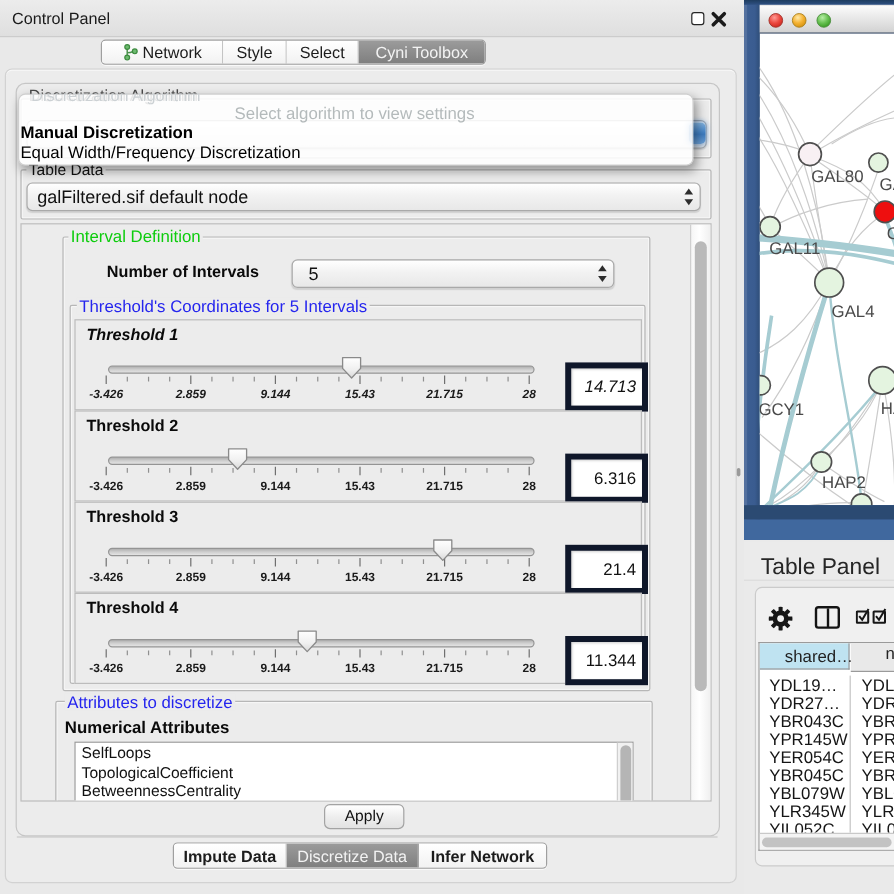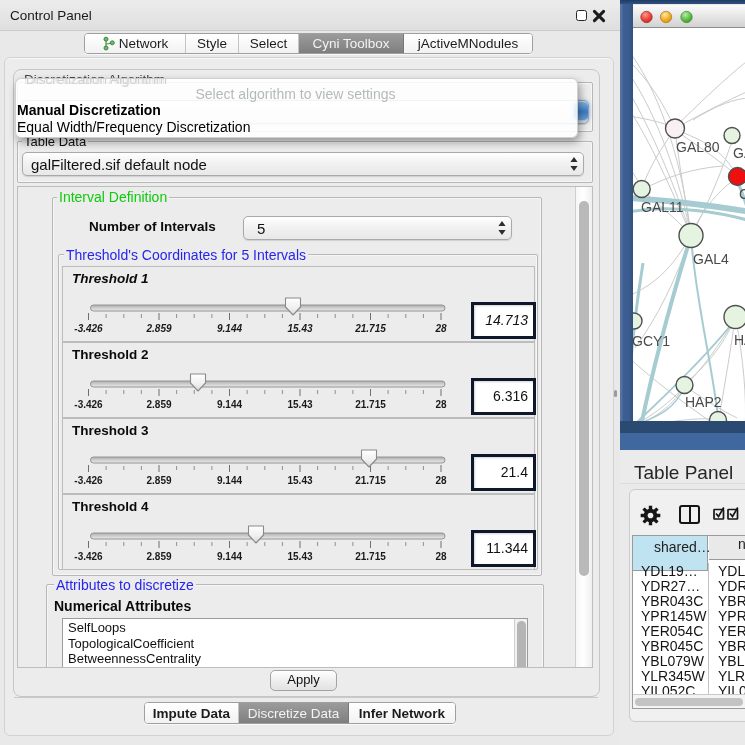--- a/index.html
+++ b/index.html
@@ -15,21 +15,21 @@
   .seg{position:absolute;display:flex;height:19px;background:#fdfdfd;border:1px solid #9f9f9f;
        border-radius:4px;overflow:hidden;box-shadow:0 1px 0 rgba(255,255,255,.7);}
   .seg .s{height:100%;display:flex;align-items:center;justify-content:center;
           font-size:13.5px;color:#1c1c1c;border-right:1px solid #c4c4c4;box-sizing:border-box;
           background:linear-gradient(#ffffff,#f2f2f2);white-space:nowrap;}
   .seg .s:last-child{border-right:none;}
   .seg .sel{background:linear-gradient(#9b9b9b,#7f7f7f);color:#f3f3f3;border-right:1px solid #787878;}
   .tpanel{position:absolute;left:62px;width:471px;height:74px;border:1px solid #bcbcbc;background:#ececec;}
   .tpanel .tlab{position:absolute;left:9px;top:4px;font-weight:bold;font-size:13.5px;color:#0a0a0a;}
   .vbox{position:absolute;left:408px;top:35px;width:54px;height:31px;background:#fff;
-        border:3px solid #0f172a;box-shadow:inset 1px 1px 2px rgba(0,0,0,.18);
+        border:5px solid #0f172a;box-shadow:inset 1px 1px 2px rgba(0,0,0,.18);
         font-size:14px;color:#111;text-align:right;line-height:31px;padding-right:5px;}
 </style>
 </head>
 <body>
 
 <div class="abs" style="left:0;top:0;width:620px;height:745px;background:#e9e9e9;"></div>
 <div class="abs" style="left:0;top:0;width:620px;height:30px;background:linear-gradient(#ececec,#dfdfdf);border-bottom:1px solid #cccccc;"></div>
 <div class="abs" style="left:10px;top:8px;font-size:13.5px;color:#1a1a1a;">Control Panel</div>
 <div class="abs" style="left:576px;top:10px;width:9px;height:9px;border:1.6px solid #262626;border-radius:2.5px;background:#fff;"></div>
 <svg class="abs" style="left:592px;top:9px;" width="14" height="14" viewBox="0 0 14 14">
@@ -45,21 +45,20 @@
     <svg width="14" height="15" viewBox="0 0 14 15" style="margin-right:3px;">
       <path d="M4 4.5 L4 11 M4 8 Q7 8 8.5 7" stroke="#48914a" stroke-width="1.2" fill="none"></path>
       <circle cx="4" cy="3.2" r="2" fill="#6cba6e" stroke="#3c8a3e" stroke-width="1"></circle>
       <circle cx="4" cy="12" r="2" fill="#6cba6e" stroke="#3c8a3e" stroke-width="1"></circle>
       <circle cx="10.3" cy="6.8" r="2" fill="#6cba6e" stroke="#3c8a3e" stroke-width="1"></circle>
     </svg>
     Network</div>
   <div class="s" style="width:53px;">Style</div>
   <div class="s" style="width:60px;">Select</div>
   <div class="s sel" style="width:105px;">Cyni Toolbox</div>
-  <div class="s" style="width:128px;">jActiveMNodules</div>
 </div>
 
 <div class="gbox" style="left:17px;top:82px;width:574px;height:48px;"></div>
 <div class="grouptitle" style="left:22px;top:73px;color:#4a4a4a;font-size:13.5px;background:none;">Discretization Algorithm</div>
 <div class="combo" style="left:22px;top:100px;width:565px;"></div>
 <div class="abs" style="left:574px;top:102px;width:14px;height:18px;border-radius:4px;background:linear-gradient(#82b3e0,#4585c8 45%,#3d7cc0 55%,#6ca0d6);box-shadow:0 0 4px 1.5px rgba(90,145,205,.6);"></div>
 
 <div class="gbox" style="left:17px;top:141px;width:574px;height:40px;"></div>
 <div class="grouptitle" style="left:22px;top:135px;color:#111;font-size:13px;">Table Data</div>
 <div class="combo" style="left:22px;top:152px;width:560px;">
@@ -415,21 +414,21 @@
 <div class="abs" style="left:688.5px;top:507px;width:2.4px;height:15.5px;background:#141414;"></div>
 <svg class="abs" style="left:713px;top:506px;" width="30" height="15" viewBox="0 0 30 15">
   <g fill="none" stroke="#161616" stroke-width="1.7">
     <rect x="1" y="3.5" width="9.5" height="9.5" rx="0.5"></rect>
     <path d="M3 7.5 L5.5 10.5 L10.8 1.5"></path>
     <rect x="15" y="3.5" width="9.5" height="9.5" rx="0.5"></rect>
     <path d="M17 7.5 L19.5 10.5 L24.8 1.5"></path>
   </g>
 </svg>
 <div class="abs" style="left:632px;top:535px;width:113px;height:172px;overflow:hidden;background:#fff;border:1px solid #9a9a9a;border-right:none;">
-  <div class="abs" style="left:0;top:0;width:75px;height:35px;background:#bfe3f1;border-right:1px solid #9a9a9a;border-bottom:1px solid #9a9a9a;font-size:14px;color:#222;text-align:center;line-height:23px;padding-left:21px;box-sizing:border-box;">shared…</div>
+  <div class="abs" style="left:0;top:0;width:75px;height:22px;background:#bfe3f1;border-right:1px solid #9a9a9a;border-bottom:1px solid #9a9a9a;font-size:14px;color:#222;text-align:center;line-height:23px;padding-left:21px;box-sizing:border-box;">shared…</div>
   <div class="abs" style="left:76px;top:0;width:60px;height:23px;background:#e9e9e9;border-bottom:1px solid #9a9a9a;font-size:13.5px;color:#222;">
      <span style="position:absolute;left:29px;font-size:14px;">nam</span>
     </div>
   <div class="abs" style="left:0;top:24px;width:113px;height:134px;overflow:hidden;">
       <div class="abs" style="left:0;top:2.5px;width:113px;height:140px;">
     <div class="abs" style="left:75px;top:0;width:1px;height:134px;background:#c4c4c4;"></div>
     <div class="abs" style="left:8px;top:0px;font-size:14px;color:#151515;white-space:nowrap;">YDL19…</div>
         <div class="abs" style="left:85px;top:0px;font-size:14px;color:#151515;white-space:nowrap;">YDL19</div>
         <div class="abs" style="left:8px;top:15px;font-size:14px;color:#151515;white-space:nowrap;">YDR27…</div>
         <div class="abs" style="left:85px;top:15px;font-size:14px;color:#151515;white-space:nowrap;">YDR27</div>

